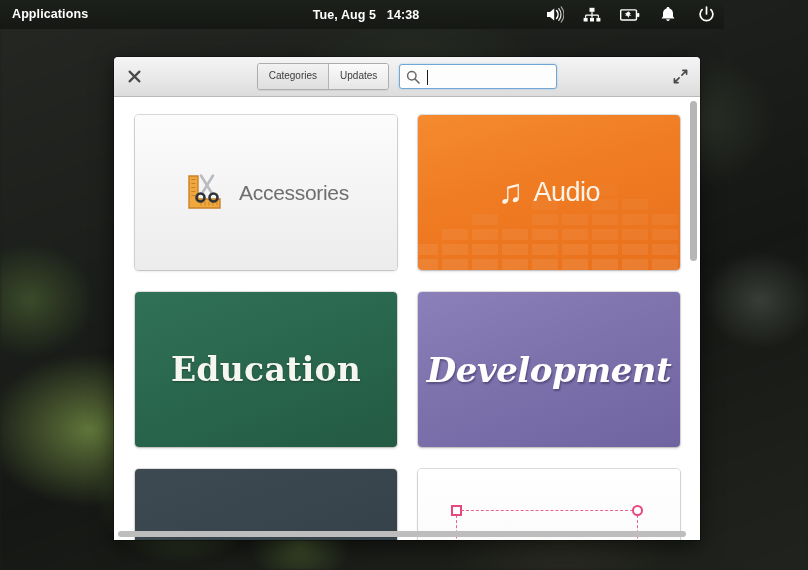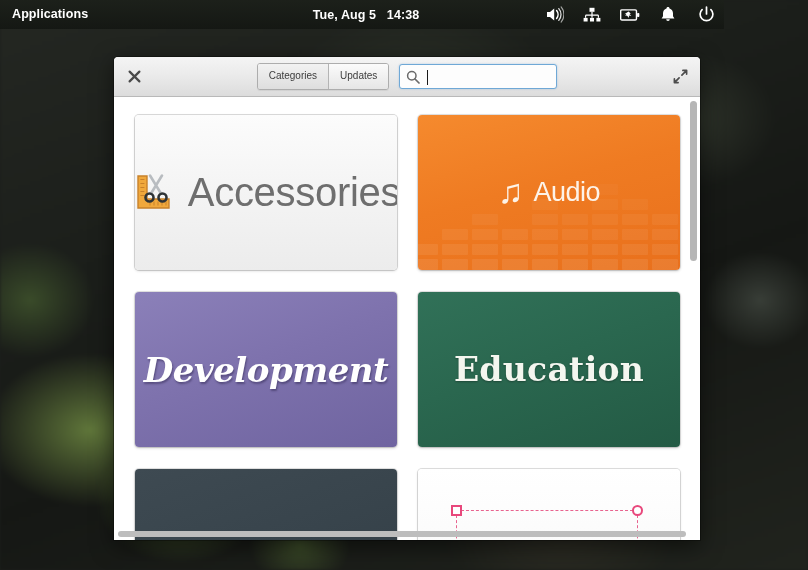--- a/index.html
+++ b/index.html
@@ -223,21 +223,21 @@
 
   
   .tile-accessories {
     background: linear-gradient(180deg, #fcfcfc 0%, #f3f3f3 55%, #ececec 100%);
     box-shadow: 0 1px 3px rgba(0,0,0,0.16), 0 0 0 1px #dcdcdc;
   }
   .tile-accessories .tile-inner {
     display: flex; align-items: center; gap: 10px;
   }
   .tile-accessories .tile-label {
-    font-size: 40px;
+    font-size: 21px;
     color: #6e6e6e;
     font-weight: 300;
     letter-spacing: -0.3px;
   }
 
   
   .tile-audio {
     background: linear-gradient(165deg, #f58a2e 0%, #ef7b22 45%, #e9701c 100%);
   }
   .eq-pattern {
@@ -564,26 +564,26 @@
                 <div class="eq-blk" style="opacity: 0.72;"></div>
                 <div class="eq-blk" style="opacity: 0.58;"></div>
               </div>
             </div>
           <div class="tile-inner">
             <span class="note">♫</span>
             <span class="tile-label">Audio</span>
           </div>
         </div>
 
+        <div class="tile tile-education">
+          <span class="tile-label">Education</span>
+        </div>
+
         <div class="tile tile-development">
           <span class="tile-label">Development</span>
-        </div>
-
-        <div class="tile tile-education">
-          <span class="tile-label">Education</span>
         </div>
 
         <div class="tile tile-games">
           
         </div>
 
         <div class="tile tile-graphics">
           <div class="graphics-deco">
             <span class="gd-dash-h"></span>
             <span class="gd-dash-v1"></span>

